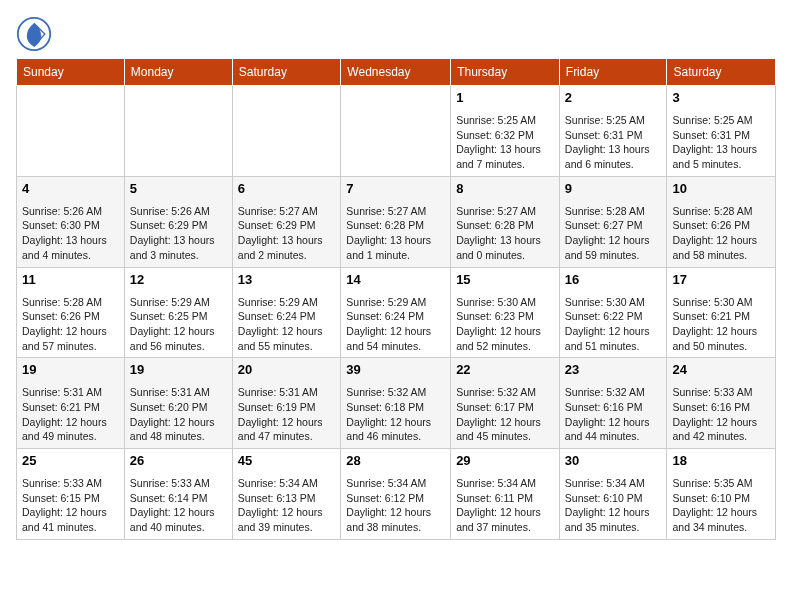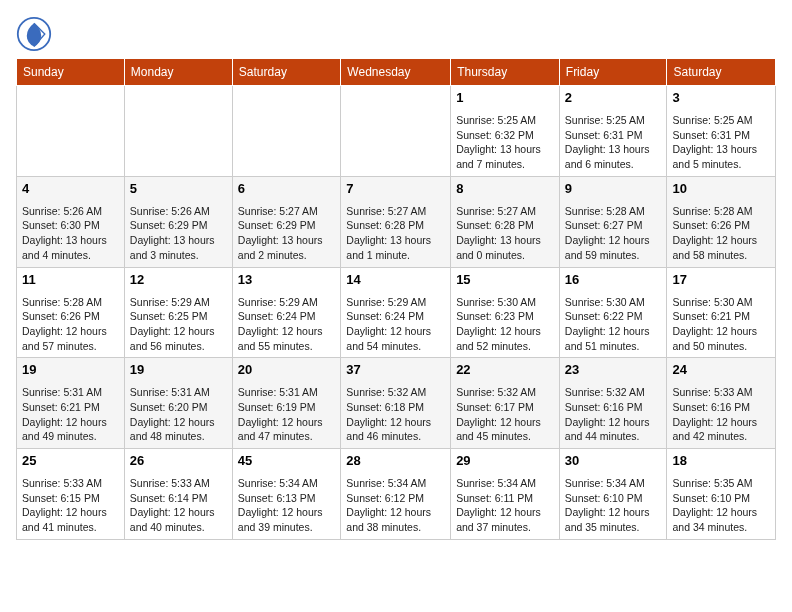--- a/index.html
+++ b/index.html
@@ -253,21 +253,21 @@
 Sunset: 6:20 PM
 Daylight: 12 hours and 48 minutes.</div>
         </td>
         <td>
           <span class="day-num">20</span>
           <div class="day-info" style="white-space: pre-line;">Sunrise: 5:31 AM
 Sunset: 6:19 PM
 Daylight: 12 hours and 47 minutes.</div>
         </td>
         <td>
-          <span class="day-num">37</span>
+          <span class="day-num">39</span>
           <div class="day-info" style="white-space: pre-line;">Sunrise: 5:32 AM
 Sunset: 6:18 PM
 Daylight: 12 hours and 46 minutes.</div>
         </td>
         <td>
           <span class="day-num">22</span>
           <div class="day-info" style="white-space: pre-line;">Sunrise: 5:32 AM
 Sunset: 6:17 PM
 Daylight: 12 hours and 45 minutes.</div>
         </td>

